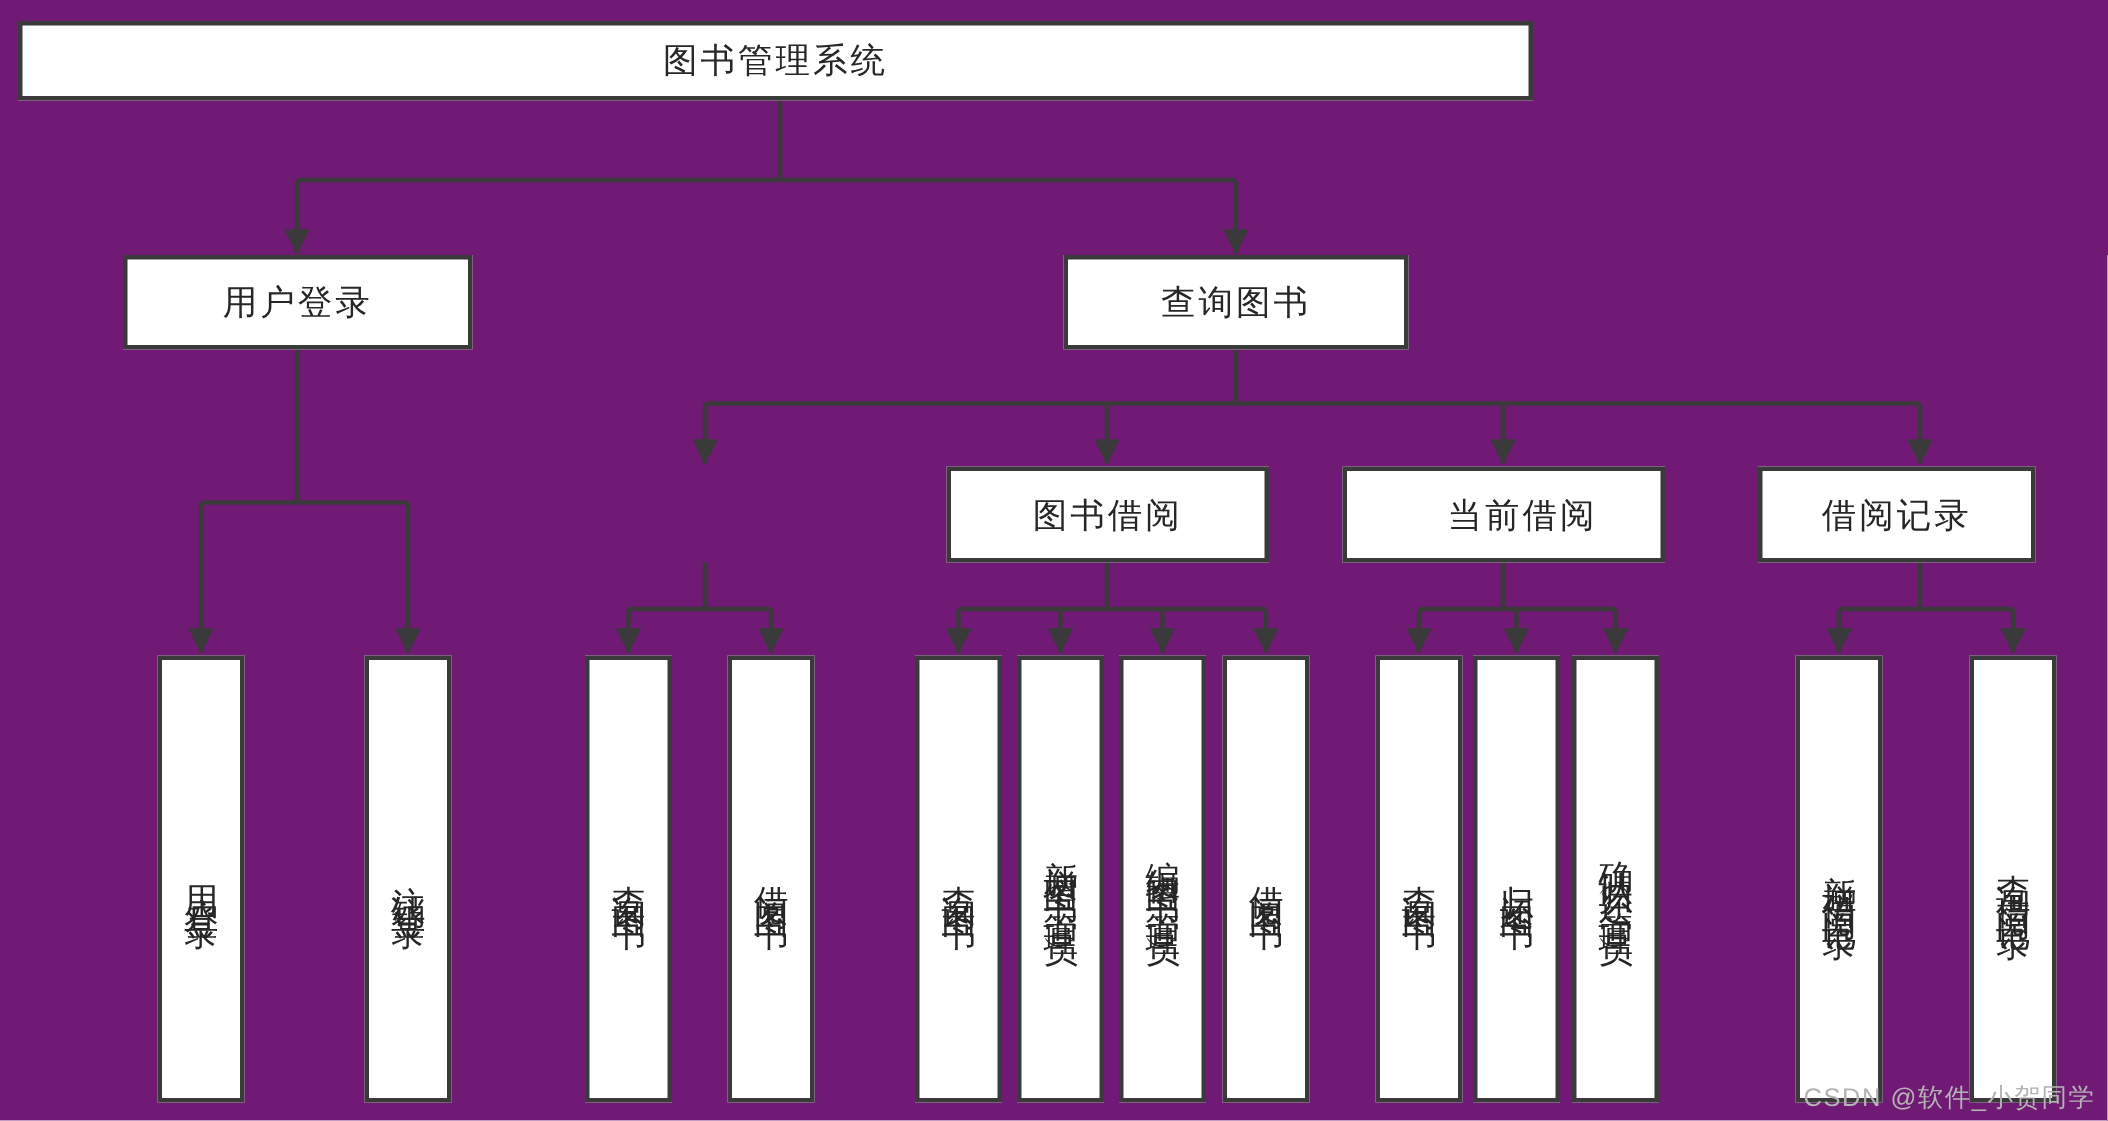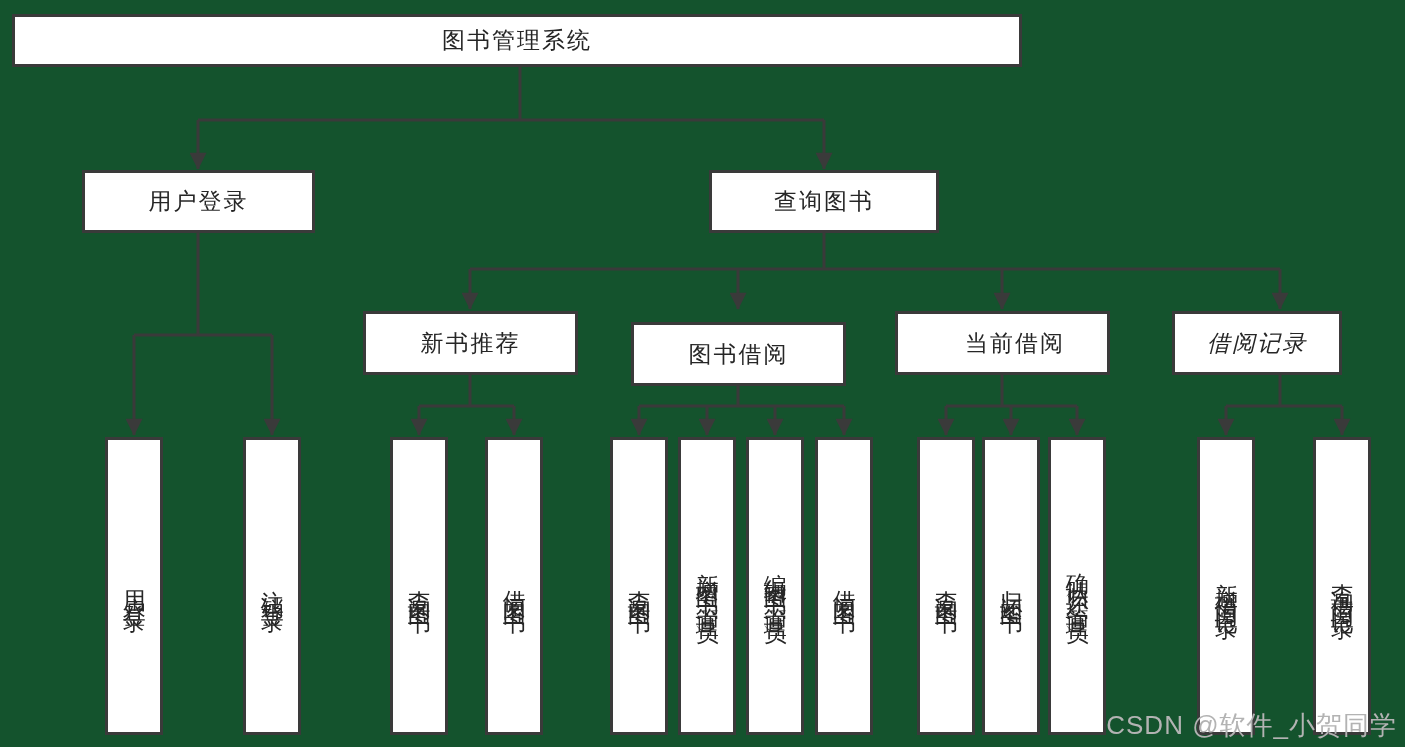--- a/index.html
+++ b/index.html
@@ -4,21 +4,21 @@
 <style>
   html, body {
     margin: 0;
     padding: 0;
     background: #ffffff;
   }
   #canvas {
     position: relative;
     width: 1405px;
     height: 747px;
-    background: #14532d;
+    background: #701a75;
     overflow: hidden;
     font-family: "Liberation Sans", "DejaVu Sans", sans-serif;
   }
   #connectors {
     position: absolute;
     left: 0;
     top: 0;
     width: 1405px;
     height: 747px;
   }
@@ -43,21 +43,21 @@
   .leaf span {
     writing-mode: vertical-lr;
     text-orientation: mixed;
     letter-spacing: 7px;
     line-height: 1.1;
   }
   #watermark {
     position: absolute;
     right: 8px;
     bottom: 4px;
-    font-size: 26px;
+    font-size: 17px;
     color: #b3b3b3;
     letter-spacing: 1px;
     text-align: right;
   }
 </style>
 </head>
 <body>
 
 <div id="canvas">
 
@@ -113,30 +113,27 @@
     <span>图书管理系统</span>
   </div>
 
   <div class="node" style="left:82px; top:170px; width:233px; height:63px;">
     <span>用户登录</span>
   </div>
   <div class="node" style="left:709px; top:170px; width:230px; height:63px;">
     <span>查询图书</span>
   </div>
 
-  <div class="node" style="left:363px; top:311px; width:215px; height:64px;">
-    <span>新书推荐</span>
-  </div>
-  <div class="node" style="left:631px; top:311px; width:215px; height:64px;margin-top:11px;">
+  <div class="node" style="left:631px; top:311px; width:215px; height:64px;">
     <span>图书借阅</span>
   </div>
   <div class="node" style="left:895px; top:311px; width:215px; height:64px;padding-left:25px;">
     <span>当前借阅</span>
   </div>
-  <div class="node" style="left:1172px; top:311px; width:170px; height:64px;font-style:italic;">
+  <div class="node" style="left:1172px; top:311px; width:185px; height:64px;">
     <span>借阅记录</span>
   </div>
 
   <div class="node leaf" style="left:105px; top:437px; width:58px; height:298px;">
     <span>用户登录</span>
   </div>
   <div class="node leaf" style="left:243px; top:437px; width:58px; height:298px;">
     <span>注销登录</span>
   </div>
 

